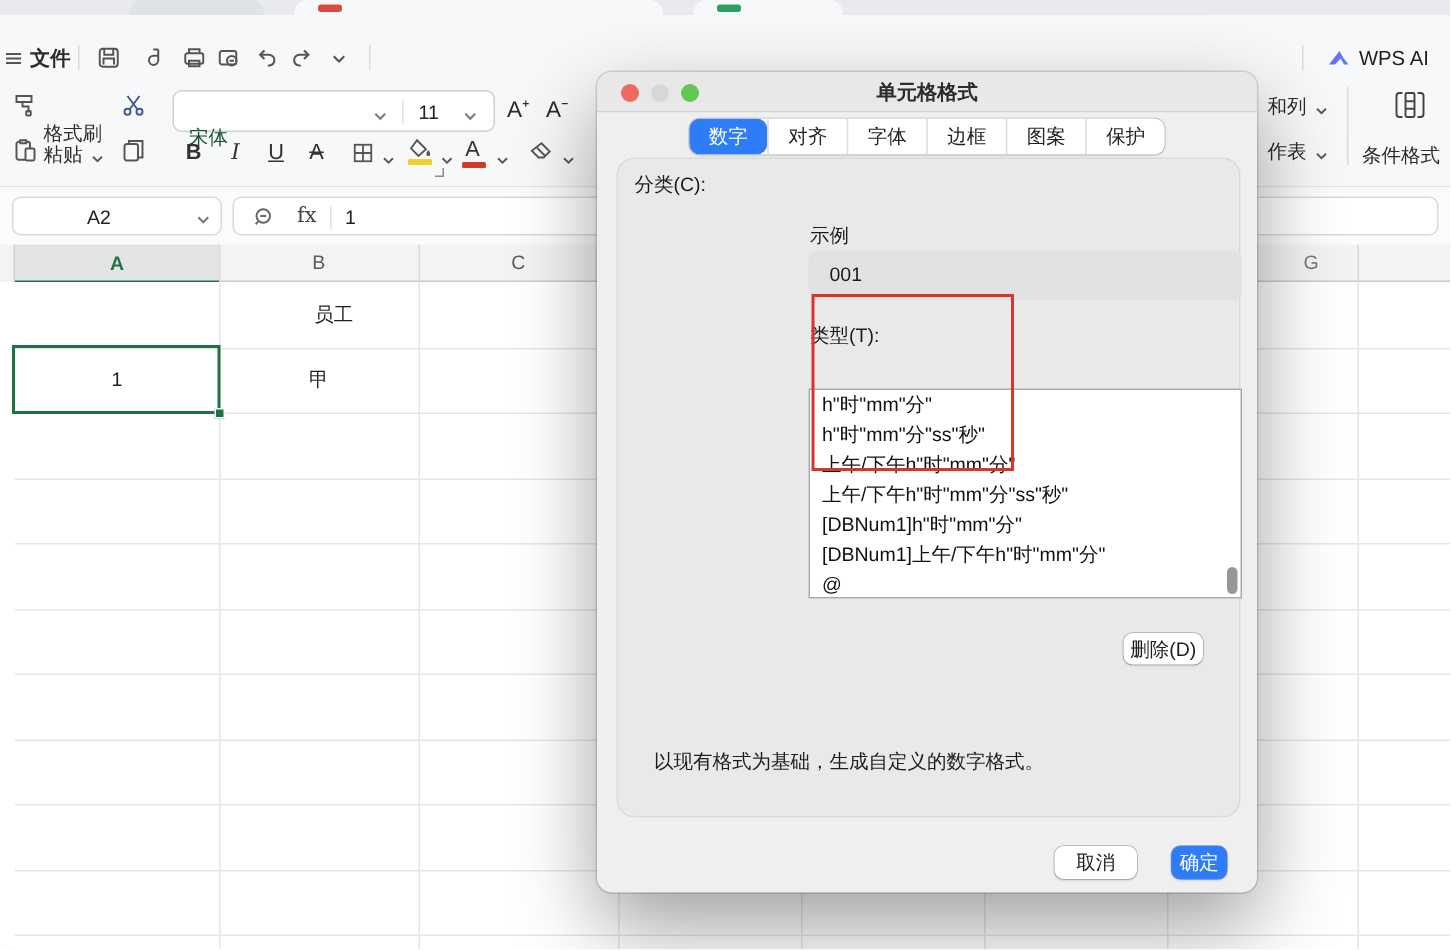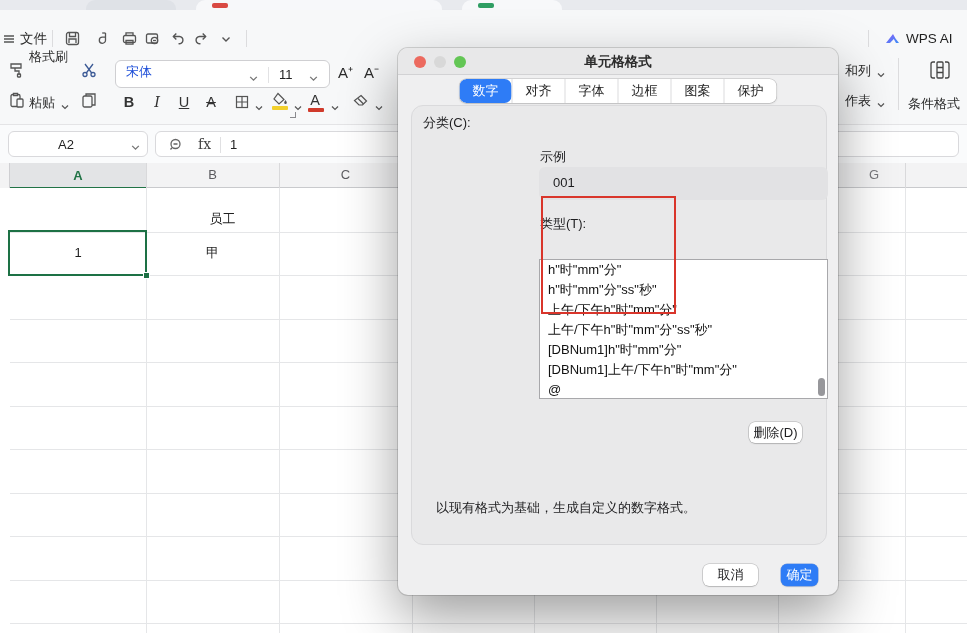--- a/index.html
+++ b/index.html
@@ -22,21 +22,21 @@
   .mtab.active { color:#169a5a; font-weight:700; }
   .mtab.active::after { content:""; position:absolute; left:1px; right:1px; bottom:-7px; height:3px; border-radius:2px; background:#169a5a; }
   .icon16 { position:absolute; width:17px; height:17px; }
   .icon16 svg, .icon-s svg { display:block; }
   .wps-ai-text { position:absolute; left:906px; top:21px; font-size:13.5px; color:#1f1f1f; }
 
   
   .ribbon { position:absolute; left:0; top:48px; width:967px; height:77px; background:#f7f8f9; border-bottom:1px solid #e4e4e6; }
   .rb-label { position:absolute; font-size:13px; color:#2b2b2b; white-space:nowrap; }
   .fontbox { position:absolute; left:115px; top:12px; width:215px; height:28px; background:#fff; border:1px solid #cfcfd2; border-radius:6px; }
-  .fontbox .fname { position:absolute; left:10px; top:2px; font-size:13px; color:#1d4ed8; }
+  .fontbox .fname { position:absolute; left:10px; top:22px; font-size:13px; color:#14532d; }
   .fontbox .fsize { position:absolute; left:163px; top:6px; font-size:13px; color:#222; }
   .fontbox .fdiv  { position:absolute; left:152px; top:6px; height:16px; width:1px; background:#e2e2e4; }
   .chev { display:inline-block; }
   .btn-letter { position:absolute; font-size:14.5px; color:#333; text-align:center; width:20px; }
   .colorbar { position:absolute; width:16px; height:3.5px; border-radius:1px; }
   .corner-mark { position:absolute; width:6px; height:6px; border-right:1.4px solid #8a8a8e; border-bottom:1.4px solid #8a8a8e; }
 
   
   .fxrow { position:absolute; left:0; top:125px; width:967px; height:38px; background:#fafbfc; }
   .namebox { position:absolute; left:8px; top:6px; width:140px; height:26px; background:#fff; border:1px solid #d9d9dc; border-radius:6px; }
@@ -52,21 +52,21 @@
   .colhead.active { color:#217346; font-weight:700; }
   .hA { left:10px; width:136px; top:0; height:25px; line-height:25px; background:#e3e4e6; }
   .hA::after { content:""; position:absolute; left:0; right:0; bottom:-1px; height:2.5px; background:#217346; }
   .hB { left:146px; width:133px; } .hC { left:279px; width:133px; } .hG { left:843px; width:62px; color:#77777b; }
   .rowstrip { position:absolute; left:0; top:163px; width:10px; height:470px; background:#f3f3f4; border-right:1px solid #cfcfd2; }
   .rowstrip .sel { position:absolute; left:0; top:68px; width:9px; height:44px; background:#e0e1e3; }
   .grid { position:absolute; left:0; top:188px; width:967px; height:445px; background:#fff; }
   .vline { position:absolute; top:0; bottom:0; width:1px; background:#e5e6e8; }
   .hline { position:absolute; left:10px; right:0; height:1px; background:#e5e6e8; }
   .cell { position:absolute; font-size:13px; color:#1f1f1f; text-align:center; line-height:43px; height:43px; }
-  .cA1 { left:10px; width:136px; top:0; } .cB1 { left:146px; width:133px; top:9px;padding-left:20px; }
+  .cA1 { left:10px; width:136px; top:0; } .cB1 { left:146px; width:133px; top:0;padding-left:20px; }
   .cA2 { left:10px; width:136px; top:43px; } .cB2 { left:146px; width:133px; top:43px; }
   .selbox { position:absolute; left:8px; top:41.5px; width:139px; height:46px; border:2px solid #1d7145; }
   .selhandle { position:absolute; left:143px; top:84px; width:7px; height:7px; background:#1d7145; border:1px solid #fff; }
 
   
   .dialog { position:absolute; left:398px; top:48px; width:440px; height:547px; background:#efeff0; border-radius:10px;
             box-shadow:0 22px 55px rgba(0,0,0,.38), 0 0 0 1px rgba(0,0,0,.14); }
   .dlg-title { position:absolute; left:0; top:0; right:0; height:27px; background:#e8e8e9; border-bottom:1px solid #d2d2d4; border-radius:10px 10px 0 0; }
   .dlg-title .cap { position:absolute; left:0; right:0; top:5px; text-align:center; font-size:13.5px; font-weight:700; color:#2c2c2c; }
   .light { position:absolute; top:7.5px; width:12px; height:12px; border-radius:50%; }
@@ -111,21 +111,21 @@
       <div class="doc-ico" style="left:16px;background:#2f9e63;"></div>
     </div>
   </div>
 
   <div class="menubar">
     <span class="icon16" style="left:0px;top:21px;">
       <svg width="16" height="16" viewBox="0 0 16 16">
           <path d="M4 5h10M4 8h10M4 11h10" stroke="#555" stroke-width="1.3" fill="none"></path>
         </svg>
     </span>
-    <span class="mb-item" style="left:20px;top:20px;">文件</span>
+    <span class="mb-item" style="left:20px;top:20px;font-weight:bold;">文件</span>
     <div class="vdiv" style="left:52px;top:20px;height:17px;"></div>
 
     <span class="icon16" style="left:64px;top:20px;">
       <svg width="17" height="17" viewBox="0 0 17 17" fill="none" stroke="#555" stroke-width="1.3">
           <rect x="2.5" y="2.5" width="12" height="12" rx="2"></rect>
           <path d="M5.5 2.5v4h6v-4M5 13v-4h7v4"></path>
         </svg>
     </span>
     <span class="icon16" style="left:94px;top:20px;">
       <svg width="17" height="17" viewBox="0 0 17 17" fill="none" stroke="#555" stroke-width="1.3">
@@ -181,21 +181,21 @@
     <span class="wps-ai-text">WPS AI</span>
   </div>
 
   <div class="ribbon">
     <span class="icon16" style="position:absolute;left:8px;top:13px;">
       <svg width="18" height="18" viewBox="0 0 18 18" fill="none" stroke="#555" stroke-width="1.3">
           <path d="M3 3h10v4H3zM7 7v3h4v4"></path>
           <rect x="9.5" y="13" width="3" height="3" rx="0.5"></rect>
         </svg>
     </span>
-    <span class="rb-label" style="left:29px;top:0;">格式刷</span>
+    <span class="rb-label" style="left:29px;top:32px;">格式刷</span>
     <span class="icon16" style="position:absolute;left:80px;top:13px;">
       <svg width="18" height="18" viewBox="0 0 18 18" fill="none" stroke="#3c5a96" stroke-width="1.3">
           <circle cx="5" cy="13.5" r="2"></circle>
           <circle cx="13" cy="13.5" r="2"></circle>
           <path d="M6.3 12 13 3M11.7 12 5 3"></path>
         </svg>
     </span>
     <span class="icon16" style="position:absolute;left:8px;top:43px;">
       <svg width="18" height="18" viewBox="0 0 18 18" fill="none" stroke="#555" stroke-width="1.3">
           <rect x="3" y="3.5" width="9" height="12" rx="1.5"></rect>

